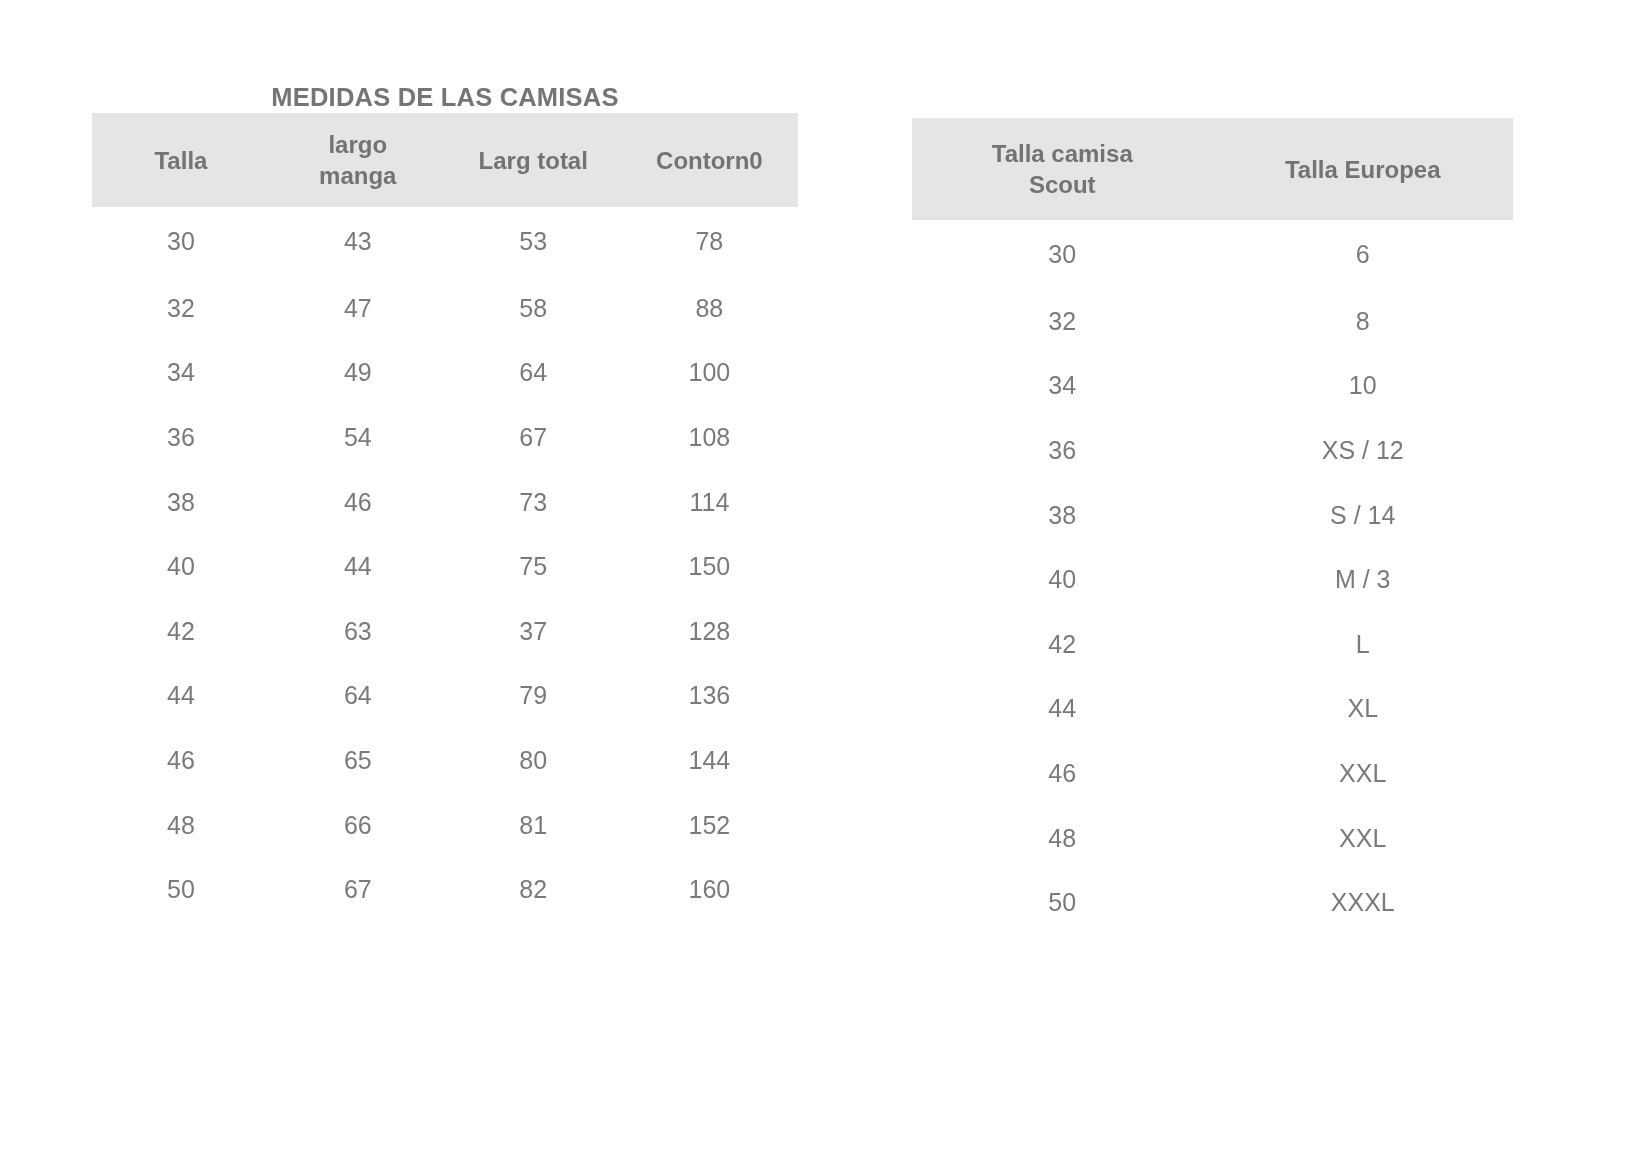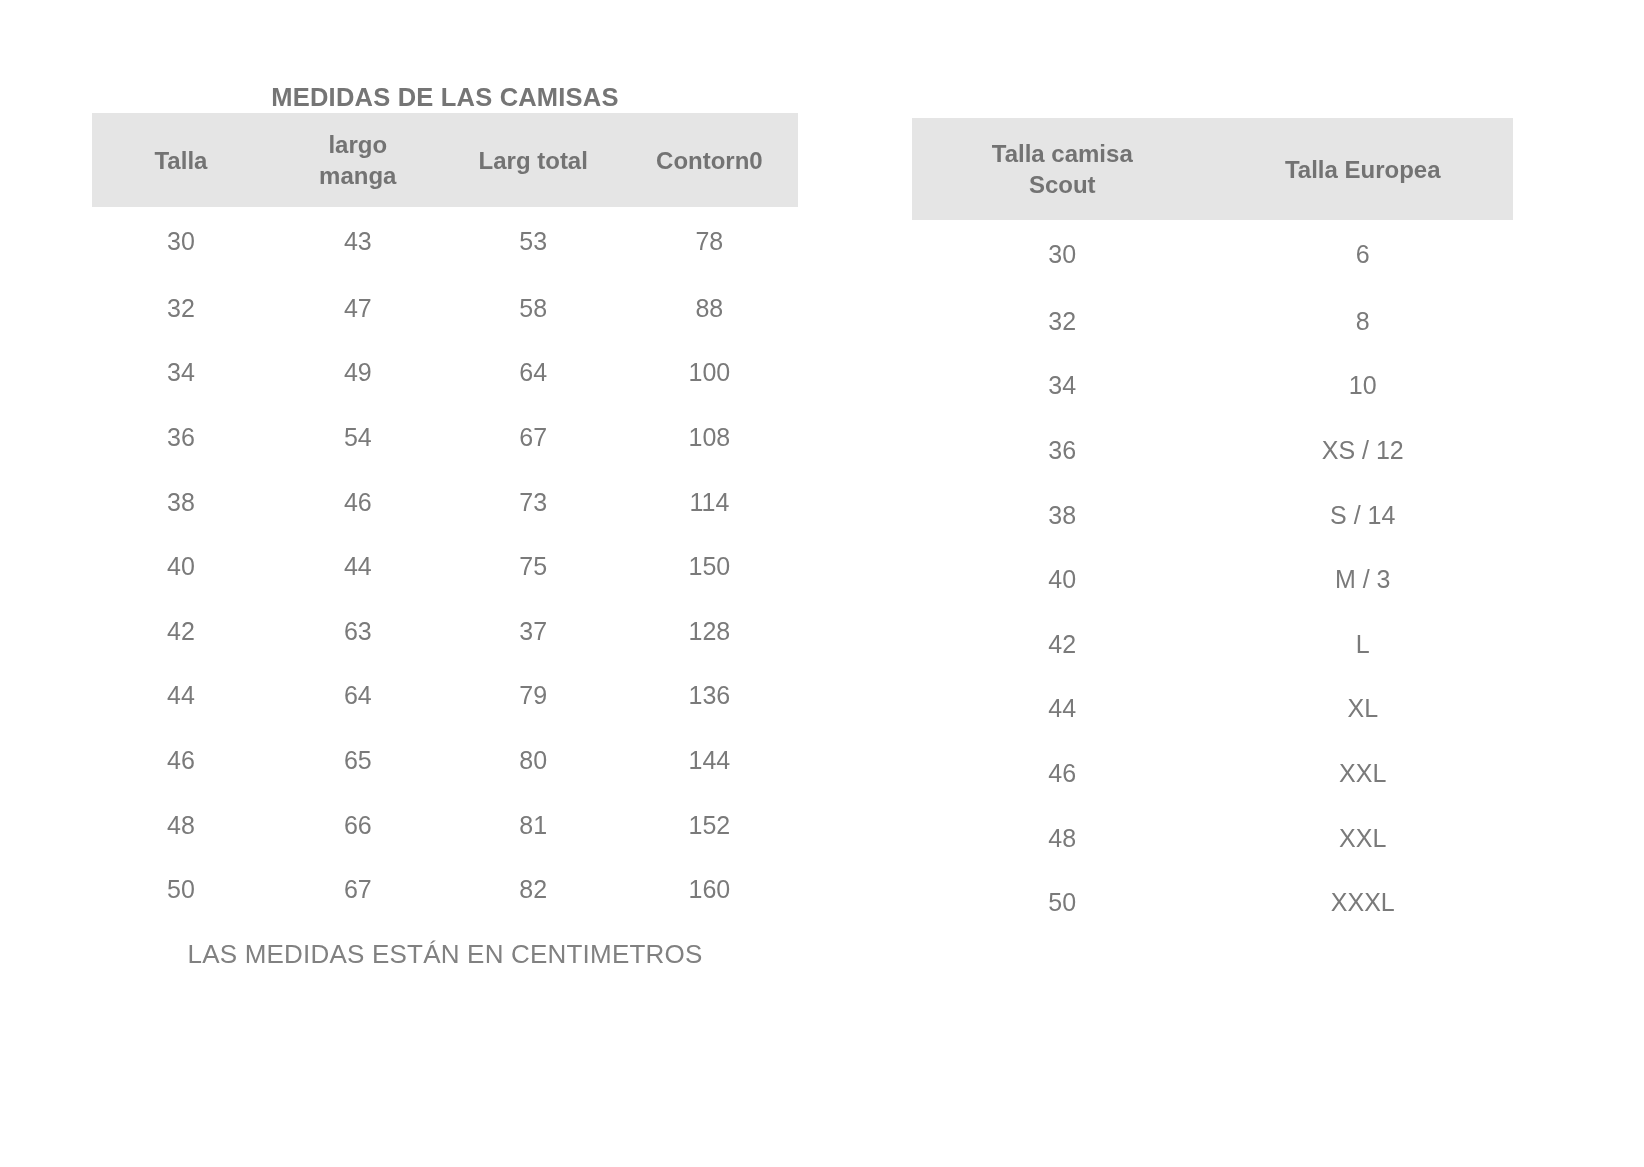--- a/index.html
+++ b/index.html
@@ -206,21 +206,20 @@
         </tr>
         <tr>
           <td>50</td>
           <td>67</td>
           <td>82</td>
           <td>160</td>
         </tr>
       </tbody>
     </table>
 
-    <div class="footnote" id="footnote-left">LAS MEDIDAS ESTÁN EN CENTIMETROS</div>
   </div>
 
   <div class="panel" id="panel-right">
 
 
     <table class="size-table">
       <colgroup>
         <col class="c1">
           <col class="c2">
       </colgroup>

